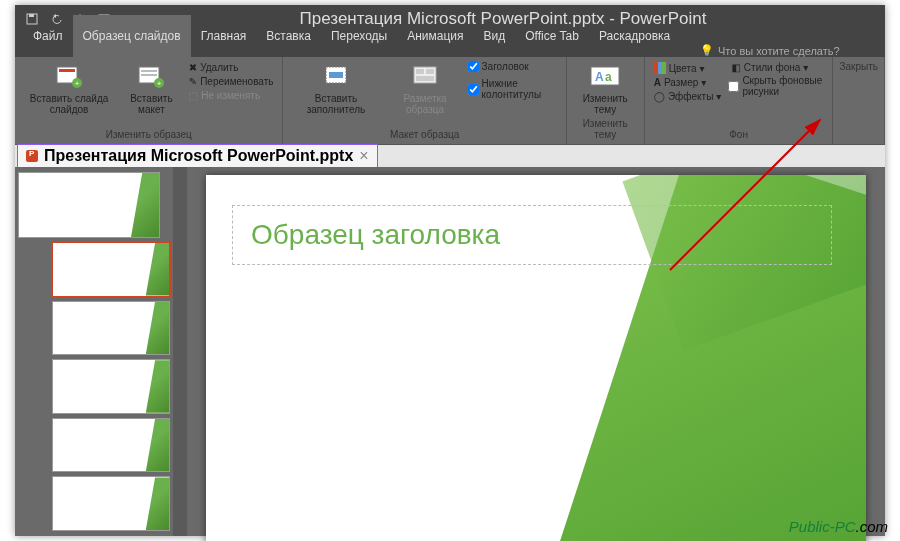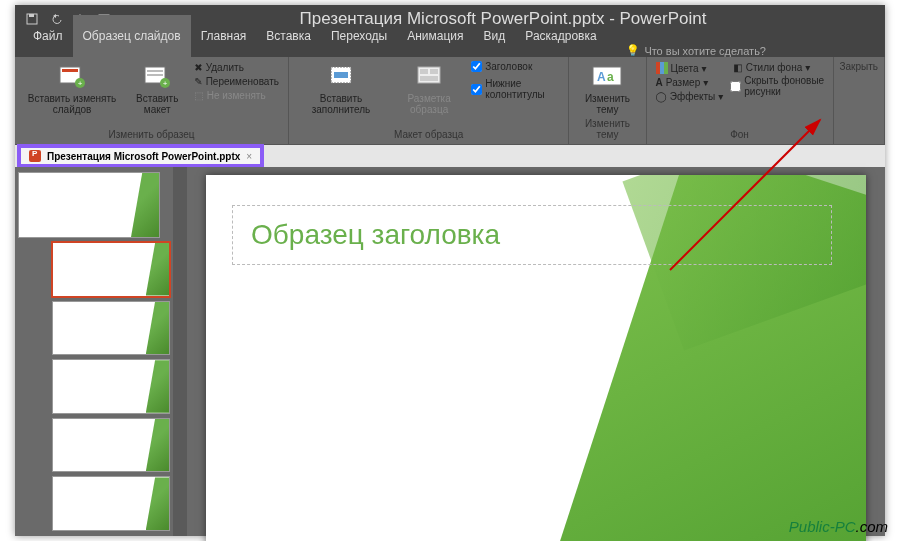--- a/index.html
+++ b/index.html
@@ -18,21 +18,21 @@
 .group-body { display: flex; gap: 4px; flex: 1; align-items: flex-start; }
 .group-label { text-align: center; font-size: 10px; color: #333; }
 .bigbtn { display: flex; flex-direction: column; align-items: center; gap: 2px; padding: 2px 4px; cursor: pointer; font-size: 10px; text-align: center; line-height: 11px; }
 .bigbtn svg { margin-bottom: 2px; }
 .smallstack { display: flex; flex-direction: column; gap: 1px; }
 .smallbtn { display: flex; align-items: center; gap: 3px; font-size: 10px; padding: 1px 3px; cursor: pointer; }
 .smallbtn.disabled { color: #888; }
 .chk { display: flex; align-items: center; gap: 3px; font-size: 10px; }
 .chk input { width: 11px; height: 11px; }
 .doc-tab-bar { height: 22px; background: #e6e6e6; display: flex; align-items: center; padding-left: 2px; }
-.doc-tab { background: #f5f5f5; border: 4px solid #8b5cf6; padding: 2px 8px; font-size: 10px; display: flex; align-items: center; gap: 6px; }
+.doc-tab { background: #f5f5f5; border: 1px solid #8b5cf6; padding: 2px 8px; font-size: 16px; display: flex; align-items: center; gap: 6px; }
 .ppicon { width: 12px; height: 12px; background: #d04424; border-radius: 2px; position: relative; }
 .ppicon::after { content: "P"; color: #fff; font-size: 8px; font-weight: bold; position: absolute; left: 3px; top: -1px; }
 .workspace { display: flex; height: 369px; background: #14532d; }
 .thumbs { width: 158px; background: #6a6a6a; padding: 6px 4px; overflow-y: auto; display: flex; flex-direction: column; gap: 6px; }
 .thumb { width: 116px; height: 56px; background: #fff; position: relative; box-shadow: 0 0 0 1px #999; align-self: flex-end; }
 .thumb.master { width: 140px; height: 68px; align-self: flex-start; }
 .thumb.sel { box-shadow: 0 0 0 2px #d04424; }
 .thumb::after { content: ""; position: absolute; right: 0; top: 0; bottom: 0; width: 20%; background: linear-gradient(135deg, #6ab04c 40%, #4a8a2c); clip-path: polygon(40% 0, 100% 0, 100% 100%, 0 100%); }
 .canvas-area { flex: 1; background: #6a6a6a; position: relative; display: flex; justify-content: center; }
 .slide { position: absolute; top: 8px; width: 660px; height: 440px; background: #fff; box-shadow: 0 0 8px rgba(0,0,0,.5); overflow: hidden; }
@@ -81,39 +81,40 @@
   </div>
 
   <div class="tabs">
     <div class="tab">Файл</div>
     <div class="tab active">Образец слайдов</div>
     <div class="tab">Главная</div>
     <div class="tab">Вставка</div>
     <div class="tab">Переходы</div>
     <div class="tab">Анимация</div>
     <div class="tab">Вид</div>
+    <div class="tab">Office Tab</div>
     <div class="tab">Раскадровка</div>
     <div class="tell">
       <span>💡</span>
       <span>Что вы хотите сделать?</span>
     </div>
   </div>
 
   <div class="ribbon">
 
     <div class="group">
       <div class="group-body">
         <div class="bigbtn">
           <svg width="28" height="26" viewBox="0 0 28 26">
               <rect x="2" y="4" width="20" height="16" fill="#fff" stroke="#777"></rect>
               <rect x="4" y="6" width="16" height="3" fill="#d04424"></rect>
               <circle cx="22" cy="20" r="5" fill="#6ab04c"></circle>
               <text x="22" y="23" font-size="8" fill="#fff" text-anchor="middle">+</text>
             </svg>
-          <span>Вставить изменять слайдов</span>
+          <span>Вставить слайда слайдов</span>
         </div>
         <div class="bigbtn">
           <svg width="28" height="26" viewBox="0 0 28 26">
               <rect x="2" y="4" width="20" height="16" fill="#fff" stroke="#777"></rect>
               <rect x="4" y="7" width="16" height="2" fill="#bbb"></rect>
               <rect x="4" y="11" width="16" height="2" fill="#bbb"></rect>
               <circle cx="22" cy="20" r="5" fill="#6ab04c"></circle>
               <text x="22" y="23" font-size="8" fill="#fff" text-anchor="middle">+</text>
             </svg>
           <span>Вставить макет</span>

